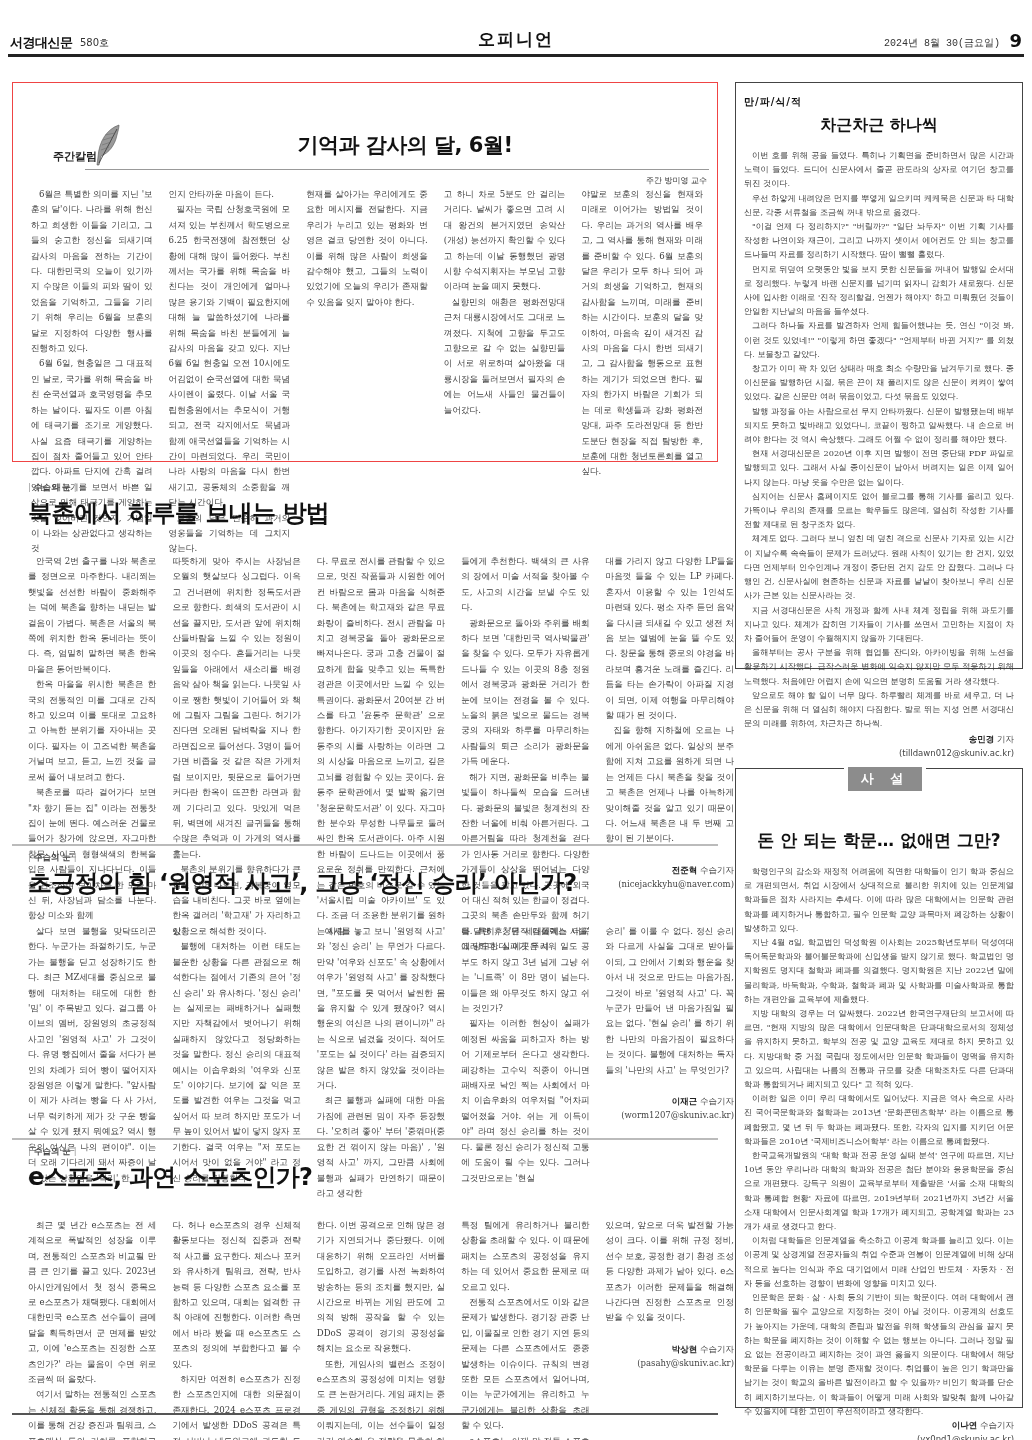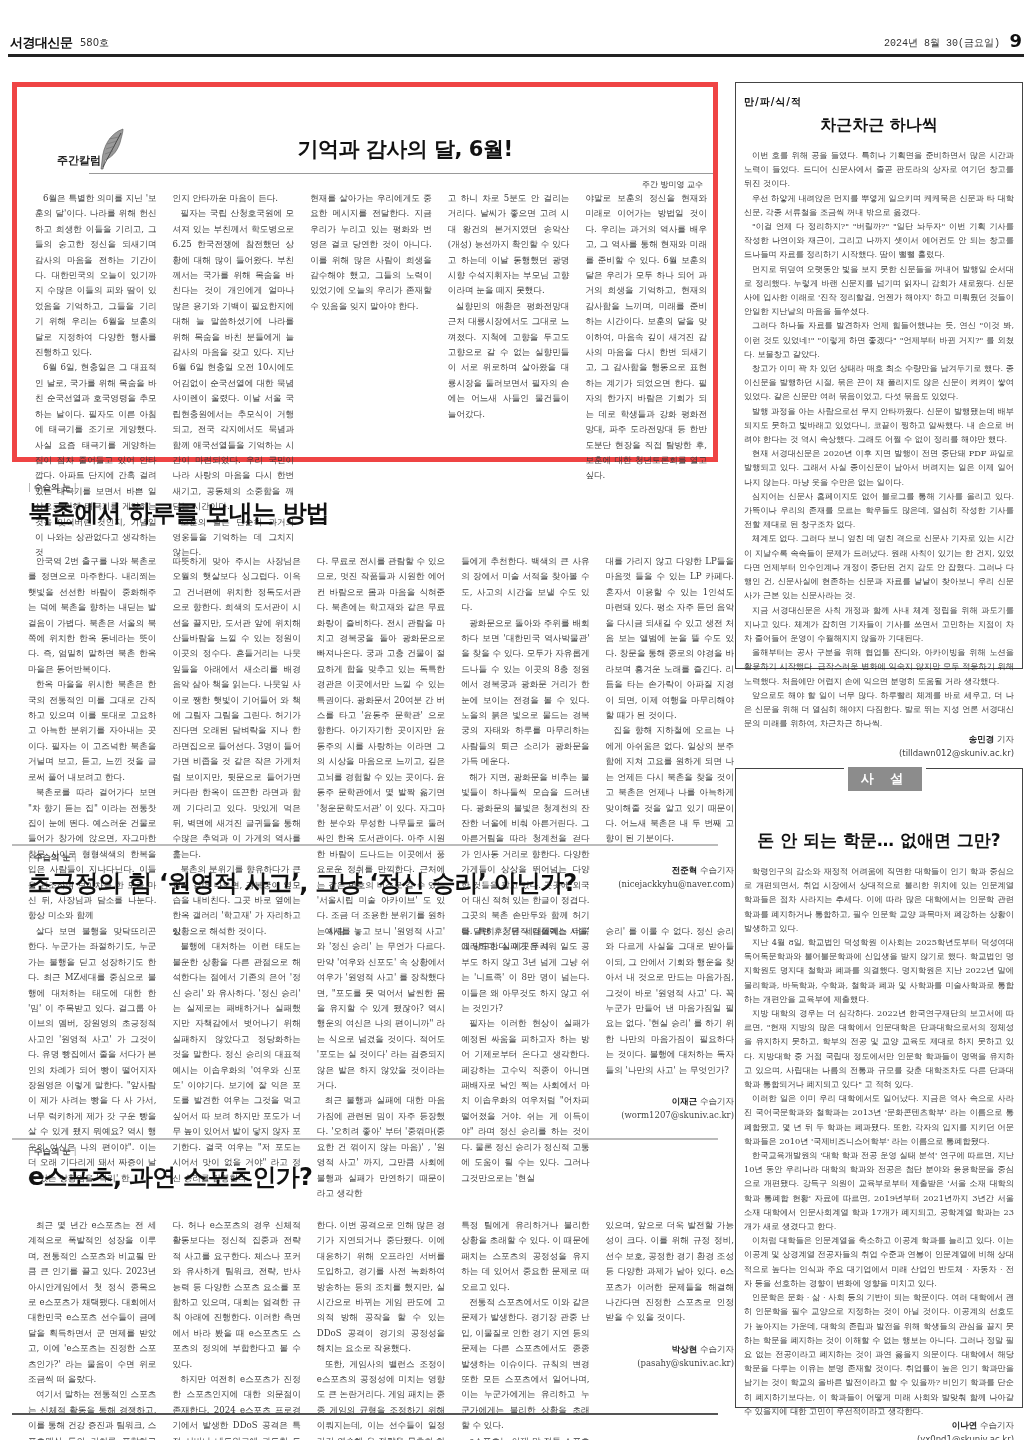--- a/index.html
+++ b/index.html
@@ -11,21 +11,21 @@
   .masthead .issue { position: absolute; left: 70px; top: 8px; font-size: 10px; color: #333; }
   .masthead .section { position: absolute; left: 0; width: 100%; top: 0; text-align: center; font-size: 17px; font-weight: bold; color: #111; letter-spacing: 2px; }
   .masthead .date { position: absolute; right: 22px; top: 8px; font-size: 10px; color: #333; font-family: Liberation Mono, monospace; }
   .masthead .page-no { position: absolute; right: 0; top: 2px; font-size: 18px; font-weight: bold; color: #111; }
   .masthead-rule { position: absolute; left: 8px; top: 54px; width: 1016px; height: 3px; border-top: 2px solid #222; border-bottom: 1px solid #222; }
 
   .col-text { font-family: "DejaVu Serif", "Liberation Serif", serif; font-size: 8.6px; line-height: 15.4px; color: #3a3a3a; text-align: justify; }
   .col-text p { text-indent: 8px; }
 
   
-  .column-box { position: absolute; left: 12px; top: 82px; width: 706px; height: 380px; border: 5px solid #ef4444; padding-left: 30px; }
+  .column-box { position: absolute; left: 12px; top: 82px; width: 706px; height: 380px; border: 1px solid #ef4444; padding-left: 30px; }
   .column-box .kicker { position: absolute; left: 40px; top: 66px; font-size: 11px; font-weight: bold; color: #222; }
   .column-box .feather { position: absolute; left: 80px; top: 40px; width: 30px; height: 44px; }
   .column-box .title-rule { position: absolute; left: 72px; top: 86px; width: 624px; border-top: 1px solid #999; }
   .column-box .title { position: absolute; left: 0; width: 100%; top: 48px; text-align: center; font-size: 21px; color: #111; letter-spacing: -0.5px; padding-left: 80px; }
   .column-box .byline { position: absolute; right: 10px; top: 92px; font-size: 8px; color: #333; }
   .column-box .cols { position: absolute; left: 18px; top: 104px; width: 672px; display: grid; grid-template-columns: repeat(5, 1fr); column-gap: 16px; }
 
   
   .article { position: absolute; left: 28px; width: 706px; }
   .article .kicker { font-size: 8.5px; color: #444; font-weight: bold; }
@@ -47,20 +47,21 @@
   .side-box .sig { margin-top: 2px; padding-right: 8px; }
 
   .editorial-tab { position: absolute; left: 108px; top: -2px; width: 82px; height: 24px; background: #8c8c8c; color: #fff; text-align: center; font-size: 13px; font-weight: bold; letter-spacing: 6px; line-height: 24px; border-left: 4px solid #fff; border-right: 4px solid #fff; }
 </style>
 </head>
 <body>
 
 <header class="masthead">
   <span class="paper-name">서경대신문</span>
   <span class="issue">580호</span>
+  <span class="section">오피니언</span>
   <span class="date">2024년 8월 30(금요일)</span>
   <span class="page-no">9</span>
 </header>
 <div class="masthead-rule"></div>
 
 <section class="column-box">
   <span class="kicker">주간칼럼</span>
   <svg class="feather" viewBox="0 0 30 44">
     <path d="M26 2 C14 6 6 18 5 34 L4 42 L6 42 L8 33 C16 30 22 22 24 12 C25 8 26 5 26 2 Z" fill="#9a9a9a" stroke="#555" stroke-width="0.6"></path>
     <path d="M24 6 L6 40" stroke="#333" stroke-width="0.8"></path>
@@ -214,21 +215,21 @@
     <span>(tilldawn012@skuniv.ac.kr)</span>
   </div>
 </aside>
 
 <aside class="side-box" style="top:768px; height:640px;">
   <div class="editorial-tab">사 설</div>
   <h3 class="title" style="margin-top:60px; font-size:17px;">돈 안 되는 학문… 없애면 그만?</h3>
   <div class="body col-text">
     <p>학령인구의 감소와 재정적 어려움에 직면한 대학들이 인기 학과 중심으로 개편되면서, 취업 시장에서 상대적으로 불리한 위치에 있는 인문계열 학과들은 점차 사라지는 추세다. 이에 따라 많은 대학에서는 인문학 관련 학과를 폐지하거나 통합하고, 필수 인문학 교양 과목마저 폐강하는 상황이 발생하고 있다.</p>
     <p>지난 4월 8일, 학교법인 덕성학원 이사회는 2025학년도부터 덕성여대 독어독문학과와 불어불문학과에 신입생을 받지 않기로 했다. 학교법인 명지학원도 명지대 철학과 폐과를 의결했다. 명지학원은 지난 2022년 말에 물리학과, 바둑학과, 수학과, 철학과 폐과 및 사학과를 미술사학과로 통합하는 개편안을 교육부에 제출했다.</p>
-    <p>지방 대학의 경우는 더 심각하다. 2022년 한국연구재단의 보고서에 따르면, "현재 지방의 많은 대학에서 인문대학은 단과대학으로서의 정체성을 유지하지 못하고, 학부의 전공 및 교양 교육도 제대로 하지 못하고 있다. 지방대학 중 거점 국립대 정도에서만 인문학 학과들이 명맥을 유지하고 있으며, 사립대는 나름의 전통과 규모를 갖춘 대학조차도 다른 단과대학과 통합되거나 폐지되고 있다" 고 적혀 있다.</p>
+    <p>지방 대학의 경우는 더 알싸했다. 2022년 한국연구재단의 보고서에 따르면, "현재 지방의 많은 대학에서 인문대학은 단과대학으로서의 정체성을 유지하지 못하고, 학부의 전공 및 교양 교육도 제대로 하지 못하고 있다. 지방대학 중 거점 국립대 정도에서만 인문학 학과들이 명맥을 유지하고 있으며, 사립대는 나름의 전통과 규모를 갖춘 대학조차도 다른 단과대학과 통합되거나 폐지되고 있다" 고 적혀 있다.</p>
     <p>이러한 일은 이미 우리 대학에서도 일어났다. 지금은 역사 속으로 사라진 국어국문학과와 철학과는 2013년 '문화콘텐츠학부' 라는 이름으로 통폐합됐고, 몇 년 뒤 두 학과는 폐과됐다. 또한, 각자의 입지를 지키던 어문학과들은 2010년 '국제비즈니스어학부' 라는 이름으로 통폐합됐다.</p>
     <p>한국교육개발원의 '대학 학과 전공 운영 실태 분석' 연구에 따르면, 지난 10년 동안 우리나라 대학의 학과와 전공은 첨단 분야와 응용학문을 중심으로 개편됐다. 강득구 의원이 교육부로부터 제출받은 '서울 소재 대학의 학과 통폐합 현황' 자료에 따르면, 2019년부터 2021년까지 3년간 서울 소재 대학에서 인문사회계열 학과 17개가 폐지되고, 공학계열 학과는 23개가 새로 생겼다고 한다.</p>
     <p>이처럼 대학들은 인문계열을 축소하고 이공계 학과를 늘리고 있다. 이는 이공계 및 상경계열 전공자들의 취업 수준과 연봉이 인문계열에 비해 상대적으로 높다는 인식과 주요 대기업에서 미래 산업인 반도체 · 자동차 · 전자 등을 선호하는 경향이 변화에 영향을 미치고 있다.</p>
     <p>인문학은 문화 · 삶 · 사회 등의 기반이 되는 학문이다. 여러 대학에서 괜히 인문학을 필수 교양으로 지정하는 것이 아닐 것이다. 이공계의 선호도가 높아지는 가운데, 대학의 존립과 발전을 위해 학생들의 관심을 끌지 못하는 학문을 폐지하는 것이 이해할 수 없는 행보는 아니다. 그러나 정말 필요 없는 전공이라고 폐지하는 것이 과연 옳을지 의문이다. 대학에서 해당 학문을 다루는 이유는 분명 존재할 것이다. 취업률이 높은 인기 학과만을 남기는 것이 학교의 올바른 발전이라고 할 수 있을까? 비인기 학과를 단순히 폐지하기보다는, 이 학과들이 어떻게 미래 사회와 발맞춰 함께 나아갈 수 있을지에 대한 고민이 우선적이라고 생각한다.</p>
   </div>
   <div class="sig" style="margin-top:0;">
     <b>이나연</b>
     <span>수습기자</span><br>
     <span>(yx0nd1@skuniv.ac.kr)</span>
   </div>

